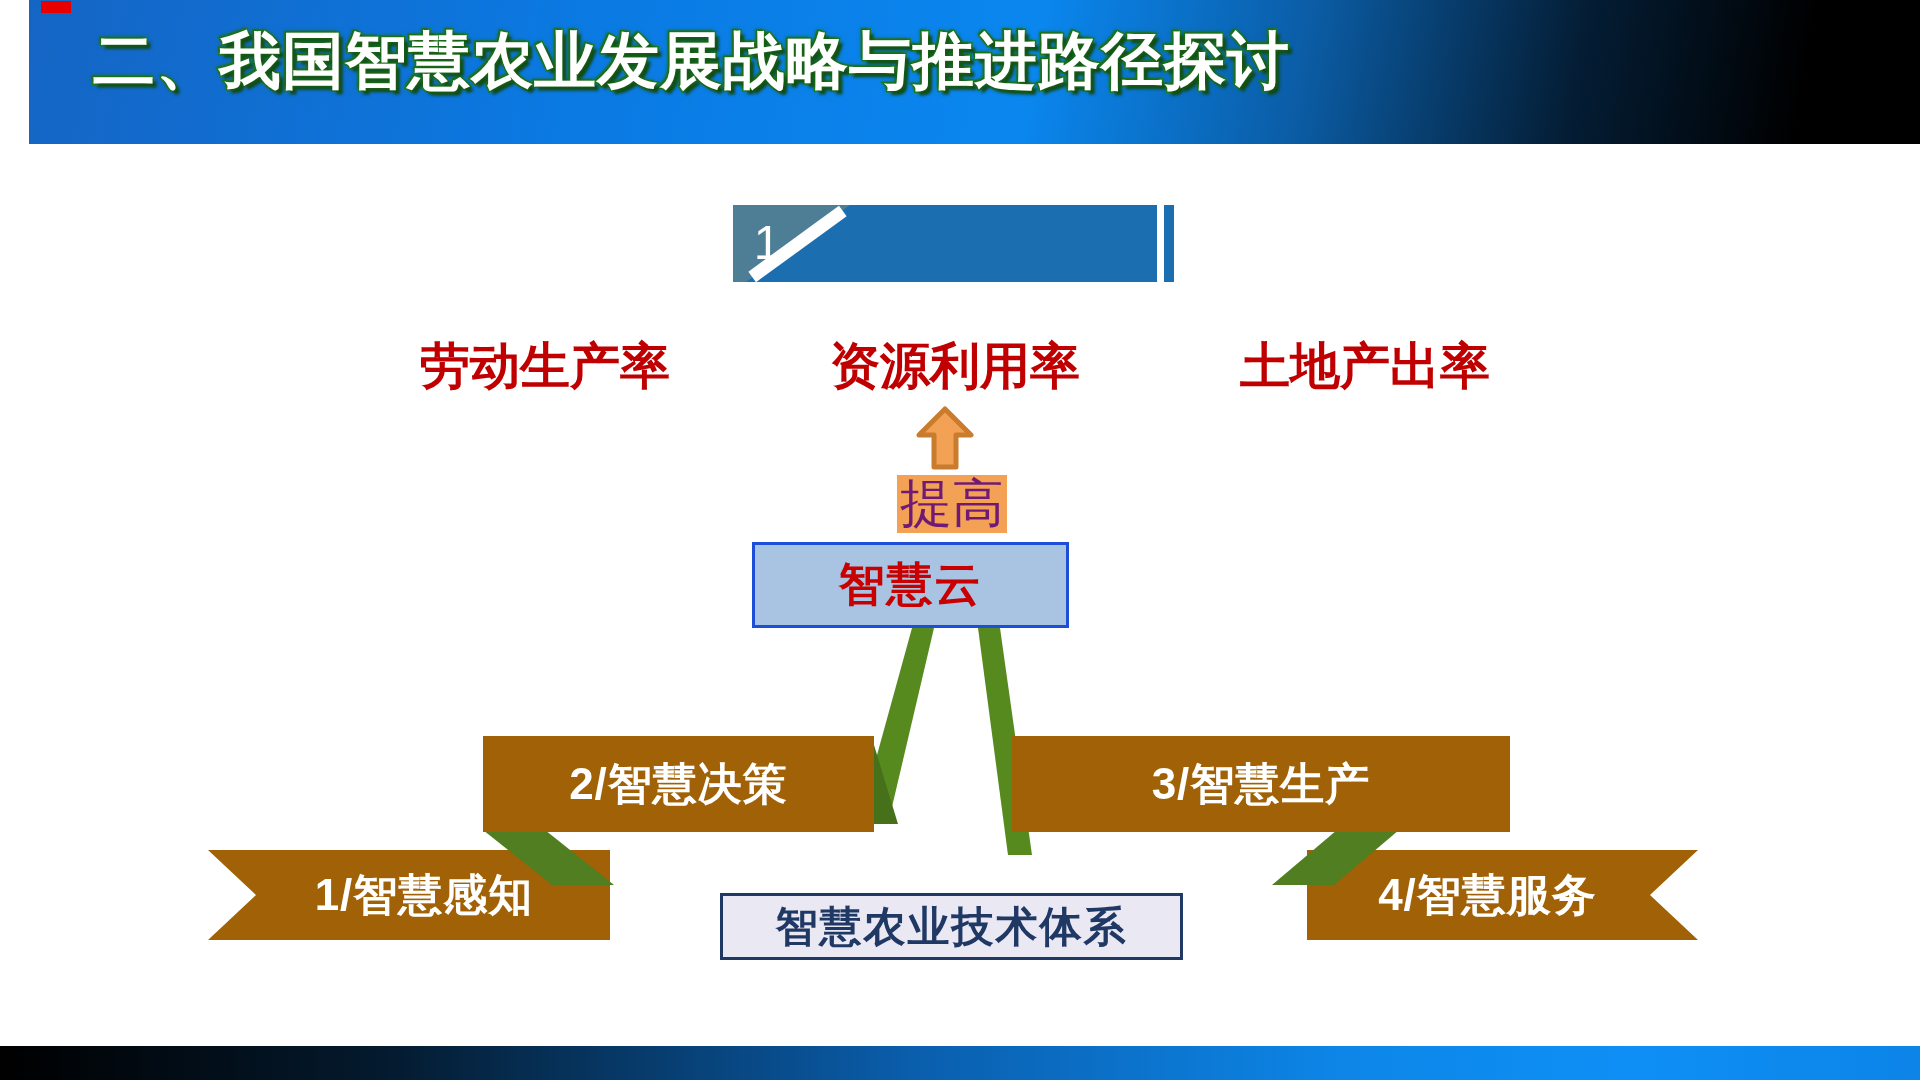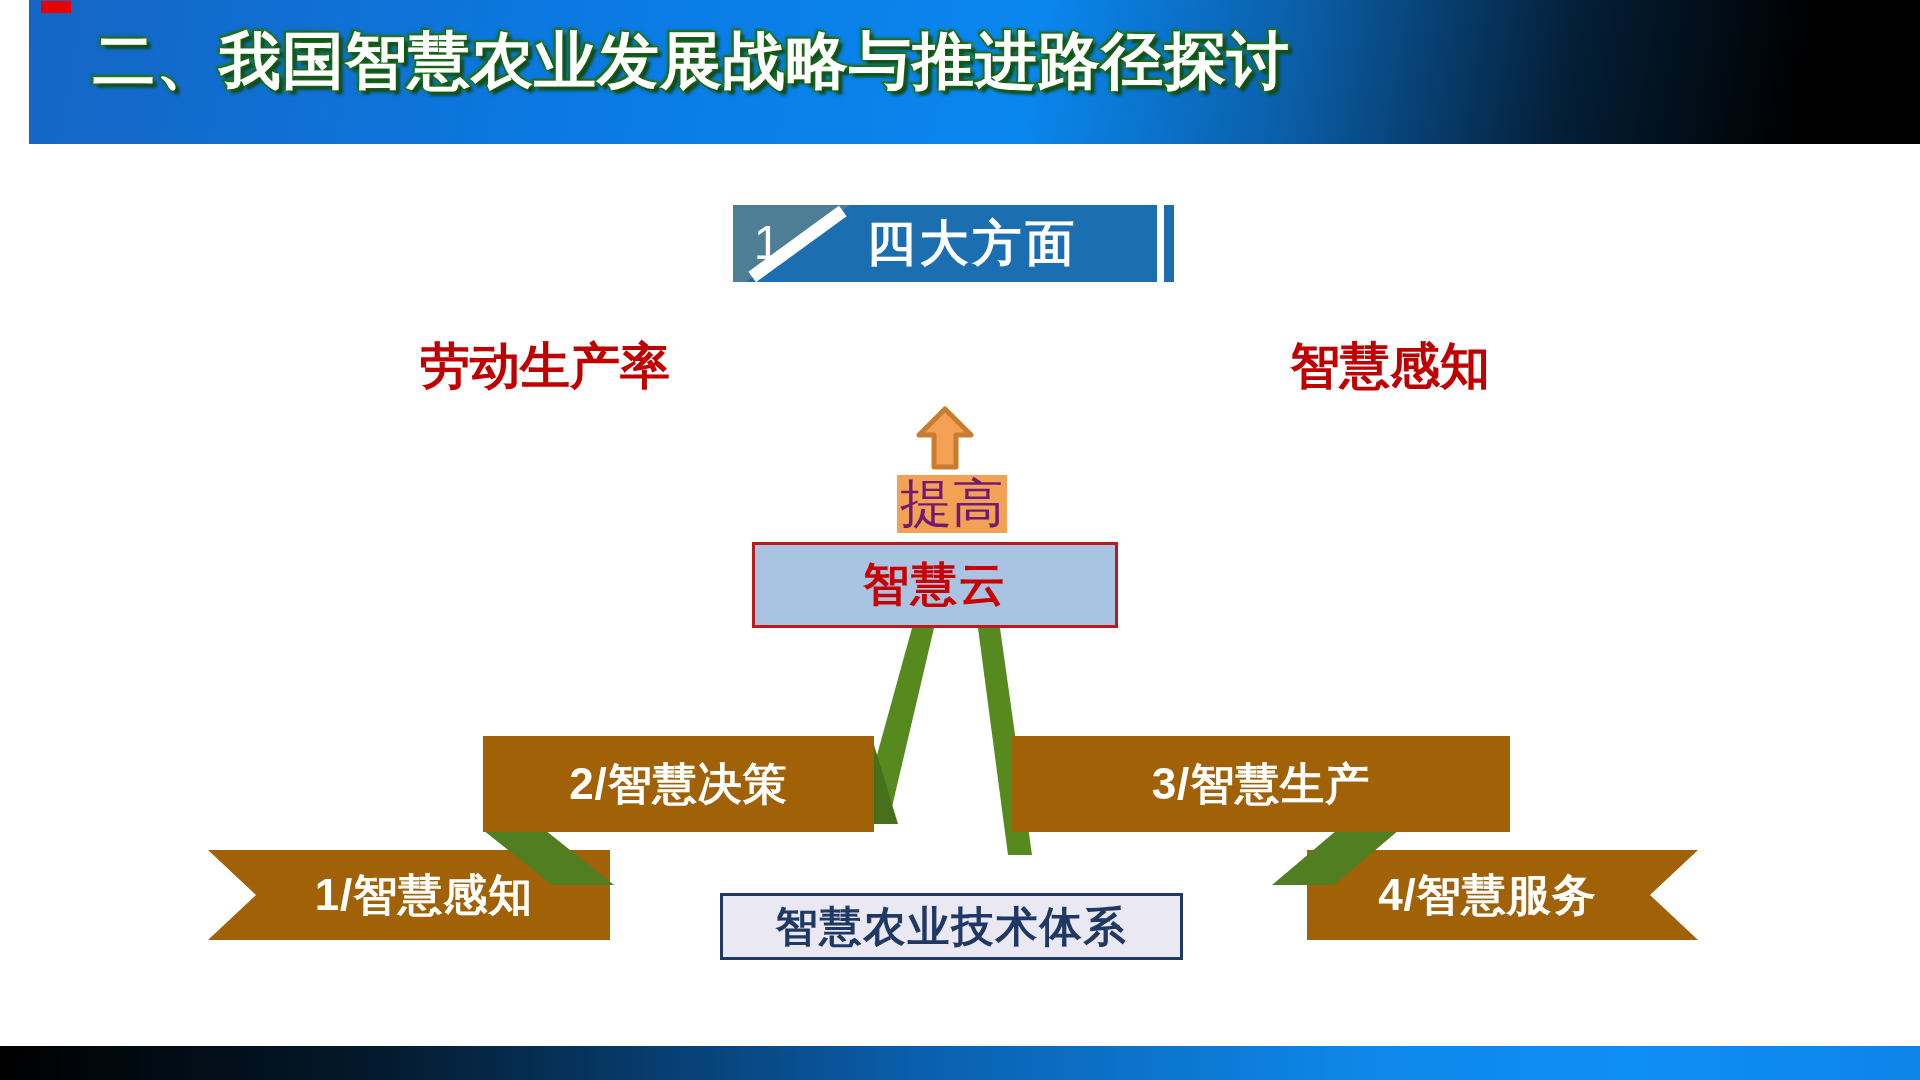--- a/index.html
+++ b/index.html
@@ -36,21 +36,21 @@
   .banner-tick{left:1164px;top:205px;width:10px;height:77px;background:#1b6fb0;}
 
   
   .metrics{left:420px;top:340px;width:1070px;height:52px;display:flex;justify-content:space-between;align-items:center;}
   .metric{color:#c00000;font-size:50px;font-weight:bold;white-space:nowrap;}
 
   
   .up-arrow{left:916px;top:406px;width:58px;height:64px;}
   .improve-tag{left:897px;top:475px;width:110px;height:58px;background:#f3a155;
     display:flex;align-items:center;justify-content:center;color:#701a75;font-size:52px;}
-  .cloud-box{left:752px;top:542px;width:366px;height:86px;background:#a9c3e3;border:3px solid #b91c1c;
+  .cloud-box{left:752px;top:542px;width:317px;height:86px;background:#a9c3e3;border:3px solid #1d4ed8;
     box-sizing:border-box;display:flex;align-items:center;justify-content:center;
     color:#c80000;font-size:46px;font-weight:bold;letter-spacing:2px;}
 
   
   .legs{left:850px;top:628px;width:210px;height:230px;}
 
   
   .ribbon{background:#a16207;color:#ffffff;font-size:44px;font-weight:bold;
     display:flex;align-items:center;justify-content:center;letter-spacing:1px;}
   .ribbon-2{left:483px;top:736px;width:391px;height:96px;z-index:4;}
@@ -79,27 +79,27 @@
 
 <div class="abs header">
   <div class="abs corner-accent"></div>
   <div class="abs slide-title">二、我国智慧农业发展战略与推进路径探讨</div>
 </div>
 
 <div class="abs banner">
   <div class="abs banner-teal"></div>
   <div class="abs banner-slash"></div>
   <div class="abs banner-number">1</div>
-  <div class="abs banner-title">四大方面</div>
 </div>
 <div class="abs banner-tick"></div>
 
 <div class="abs metrics">
   <span class="metric">劳动生产率</span>
-  <span class="metric">智慧感知</span>
+  <span class="metric">资源利用率</span>
+  <span class="metric">土地产出率</span>
 </div>
 
 <svg class="abs up-arrow" viewBox="0 0 58 64">
   <polygon points="29,3 55,29 40,29 40,61 18,61 18,29 3,29" fill="#f3a155" stroke="#c97c2d" stroke-width="5" stroke-linejoin="round"></polygon>
 </svg>
 
 <div class="abs improve-tag">提高</div>
 
 <div class="abs cloud-box">智慧云</div>
 

